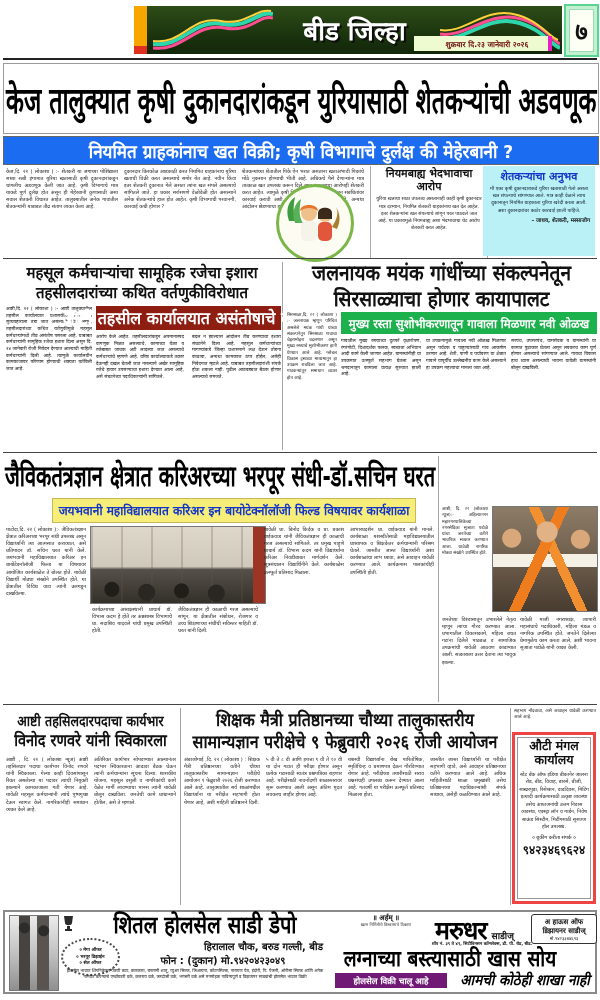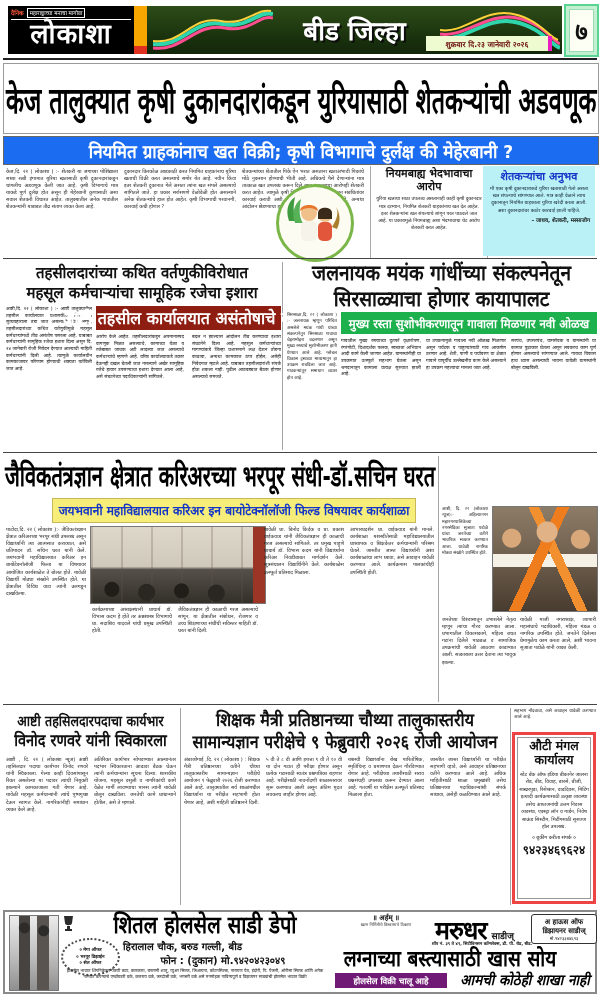--- a/index.html
+++ b/index.html
@@ -50,43 +50,36 @@
              align-items:center;justify-content:center;font-size:4.6px;font-weight:bold;line-height:1.5;text-align:center;}
   .fine{font-size:4.3px;line-height:1.5;text-align:center;color:#222;}
   .adbig{font-weight:900;color:#000;}
   .badge-black{background:#701a75;color:#fff;font-weight:bold;font-size:8.5px;}
 </style>
 </head>
 <body>
 
 <div id="page">
 
-  <div class="abs" id="logoblk" style="left:8px;top:6px;width:126px;height:48px;">
-    <div id="logotop">
-      <span style="color:#ff5a3c;font-size:6px;font-weight:bold;">दैनिक</span>
-      <span style="color:#fff;font-size:5.5px;border:1px solid #fff;padding:0 2px;">महाराष्ट्राच्या मनाचा मागोवा</span>
-    </div>
-    <div id="logoname">लोकाशा</div>
-  </div>
   <div class="abs" style="left:134px;top:6px;width:13px;height:48px;background:#f7a600;"></div>
   <div class="abs" style="left:134px;top:46px;width:13px;height:8px;background:#e03020;"></div>
 
   <div class="abs ctr" id="banner" style="left:147px;top:6px;width:415px;height:48px;">
     <svg style="position:absolute;left:6px;top:2px;" width="120" height="44" viewBox="0 0 120 44">
       <path d="M0,36 C30,40 40,10 70,16 C95,21 105,2 120,6" fill="none" stroke="#2fd6ad" stroke-width="4"></path>
       <path d="M0,40 C30,44 42,14 72,20 C97,25 107,6 120,10" fill="none" stroke="#ff4d92" stroke-width="3"></path>
       <path d="M0,33 C30,37 38,7 68,13 C93,18 103,0 118,3" fill="none" stroke="#ffd23c" stroke-width="2"></path>
     </svg>
     <svg style="position:absolute;right:2px;top:2px;" width="120" height="44" viewBox="0 0 120 44">
       <path d="M0,30 C25,34 45,8 75,14 C100,19 110,36 120,40" fill="none" stroke="#2fd6ad" stroke-width="4"></path>
       <path d="M0,26 C25,30 47,4 77,10 C102,15 112,32 120,36" fill="none" stroke="#ff4d92" stroke-width="3"></path>
       <path d="M0,22 C25,26 43,0 73,6 C98,11 108,28 118,32" fill="none" stroke="#ffd23c" stroke-width="2"></path>
     </svg>
     <span id="districtname" style="position:relative;">बीड जिल्हा</span>
-    <div class="abs ctr" id="datebox" style="right:10px;bottom:3px;width:122px;height:15px;">शुक्रवार दि.२३ जानेवारी २०२६</div>
+    <div class="abs ctr" id="datebox" style="right:10px;bottom:3px;width:122px;height:15px;padding-left:12px;">शुक्रवार दि.२३ जानेवारी २०२६</div>
   </div>
 
   <div class="abs ctr" id="pagebox" style="left:564px;top:4px;width:31px;height:49px;">
     <div class="ctr" id="pageinner" style="width:23px;height:41px;">७</div>
   </div>
   <div class="rule-h" style="left:3px;top:58px;width:594px;height:2px;background:#222;"></div>
 
   <div class="abs ctr" style="left:3px;top:63px;width:594px;height:69px;border:1.5px solid #9a9a9a;">
     <span class="fitline hlblk" style="font-size: 24px; transform: scale(0.970395, 1.5);">केज तालुक्यात कृषी दुकानदारांकडून युरियासाठी शेतकऱ्यांची अडवणूक</span>
   </div>
@@ -120,22 +113,22 @@
     <div style="font-size:11px;font-weight:bold;color:#1535c8;text-align:center;">शेतकऱ्यांचा अनुभव</div>
     <div class="fine" style="font-size:4.8px;margin-top:2px;color:#123;">मी एका कृषी दुकानदाराकडे युरिया खतासाठी गेलो असता खत संपल्याचे सांगण्यात आले. मात्र काही वेळाने त्याच दुकानातून नियमित ग्राहकाला युरिया खरेदी करता आली. अशा दुकानदारांवर कठोर कारवाई झाली पाहिजे.</div>
     <div style="font-size:5.5px;font-weight:bold;text-align:right;margin-top:2px;">– जाधव, शेतकरी, मस्साजोग</div>
   </div>
 
   <div class="rule-h" style="left:3px;top:258px;width:594px;height:1px;"></div>
 
   <div class="rule-v" style="left:282px;top:262px;height:188px;"></div>
 
   <div class="abs ctr" style="left:3px;top:262px;width:278px;height:40px;flex-direction:column;">
+    <span class="fitline" style="font-size: 15px; font-weight: bold; transform: scale(1, 1.05);">महसूल कर्मचाऱ्यांचा सामूहिक रजेचा इशारा</span>
     <span class="fitline" style="font-size: 15px; font-weight: bold; transform: scale(1, 1.05);">तहसीलदारांच्या कथित वर्तणुकीविरोधात</span>
-    <span class="fitline" style="font-size: 15px; font-weight: bold; transform: scale(1, 1.05);">महसूल कर्मचाऱ्यांचा सामूहिक रजेचा इशारा</span>
   </div>
   <div class="col" style="left:6px;top:306px;width:86px;height:140px;font-size:4.7px;">आष्टी,दि. २२ ( लोकाशा ) :- आष्टी तालुक्यातील तहसील कार्यालयात प्रशासकीय शिस्त व सुव्यवहाराला तडा जात असल्याचे चित्र असून, तहसीलदारांच्या कथित वर्तणुकीमुळे महसूल कर्मचाऱ्यांमध्ये तीव्र असंतोष पसरला आहे. याबाबत कर्मचाऱ्यांनी सामूहिक रजेचा इशारा दिला असून दि. २४ जानेवारी रोजी निवेदन देण्यात आल्याची माहिती कर्मचाऱ्यांनी दिली आहे. त्यामुळे कार्यालयीन कामकाजावर परिणाम होण्याची शक्यता वर्तविली जात आहे.</div>
   <div class="abs ctr" style="left:96px;top:306px;width:185px;height:24px;background:#8e1d12;">
     <span class="fitline boxbar" style="font-size: 16px; transform: scale(1, 1.05);">आष्टी तहसील कार्यालयात असंतोषाचे वादळ</span>
   </div>
   <div class="col" style="left:96px;top:334px;width:88px;height:112px;font-size:4.7px;">आरोप केले आहेत. तहसीलदारांकडून अपमानास्पद वागणूक मिळत असल्याचे, कामाच्या वेळा व रजेबाबत जाचक अटी लादल्या जात असल्याचे कर्मचाऱ्यांचे म्हणणे आहे. वरिष्ठ कार्यालयाकडे तक्रार देऊनही दखल घेतली जात नसल्याने अखेर सामूहिक रजेचे हत्यार उपसण्याचा इशारा देण्यात आला आहे, असे संघटनेच्या पदाधिकाऱ्यांनी सांगितले.</div>
   <div class="col" style="left:192px;top:334px;width:89px;height:112px;font-size:4.7px;">बदल न झाल्यास आंदोलन तीव्र करण्याचा इशारा संघटनेने दिला आहे. महसूल कर्मचाऱ्यांच्या मागण्यांकडे जिल्हा प्रशासनाने लक्ष देऊन तोडगा काढावा, अन्यथा कामकाज ठप्प होईल, असेही निवेदनात म्हटले आहे. याबाबत तहसीलदारांशी संपर्क होऊ शकला नाही. पुढील आठवड्यात बैठक होणार असल्याचे समजते.</div>
 
   <div class="abs ctr" style="left:286px;top:262px;width:311px;height:46px;flex-direction:column;">
     <span class="fitline" style="font-size: 19px; font-weight: bold; transform: scale(1, 1.1);">जलनायक मयंक गांधींच्या संकल्पनेतून</span>
@@ -211,21 +204,21 @@
       <rect x="3" y="14" width="7" height="2" fill="#2b2b2b"></rect>
     </svg>
     <div class="abs ctr" style="left:72px;top:0px;width:256px;height:25px;">
       <span class="fitline adbig" style="font-size: 20px; transform: scale(1, 1.2);">शितल होलसेल साडी डेपो</span>
     </div>
     <div class="abs starburst" style="left:56px;top:26px;width:55px;height:34px;">
       <span>० मेगा ऑफर</span>
       <span>० भरपूर डिझाईन</span>
       <span>० सेल ऑफर</span>
     </div>
-    <div class="abs" style="left:118px;top:27px;width:200px;font-size:10px;font-weight:bold;text-align:left;">हिरालाल चौक, बरुड गल्ली, बीड</div>
+    <div class="abs" style="left:118px;top:27px;width:200px;font-size:10px;font-weight:bold;text-align:right;">हिरालाल चौक, बरुड गल्ली, बीड</div>
     <div class="abs" style="left:118px;top:41px;width:200px;font-size:10px;font-weight:bold;text-align:center;">फोन : (दुकान) मो.९४२०४२३०४९</div>
     <div class="abs fine" style="left:56px;top:56px;width:268px;height:24px;overflow:hidden;">होलसेल भावात शिंगनिकेतन पैठणी कटा, कलकत्ता, बनारसी शालू, प्युअर सिल्क, जिआयना, कॉटनसिल्क, नारायण पेठ, इंदोरी, पि. पैजनी, ओरीसा सिल्क आणि अनेक नामवंत कंपन्यांचे एम्ब्रॉयडरी वर्क, कलराय वर्क, जरदोजी वर्क, भरजरी वर्क असे मनमोहक नाविन्यपूर्ण व डिझायनर साड्यांची होलसेल भावात विक्री</div>
 
     <div class="abs" style="left:336px;top:1px;width:90px;font-size:7px;text-align:center;font-weight:bold;">॥ अर्हम् ॥</div>
     <div class="abs" style="left:332px;top:10px;width:98px;font-size:4.2px;text-align:center;color:#333;">खास निर्मितीचे विश्वासाचे ठिकाण</div>
     <div class="abs" style="left:430px;top:0px;width:92px;height:30px;">
       <span class="adbig" style="font-size:25px;letter-spacing:-1px;">मरुधर</span>
       <span style="font-size:9px;font-weight:bold;">साडीज्</span>
     </div>
     <div class="abs" style="left:418px;top:28px;width:118px;font-size:4.4px;text-align:center;font-weight:bold;">शॉप नं. ३९ ते ४१, सिटीविनसन कॉम्प्लेक्स, डी. पी. रोड, बीड.</div>

